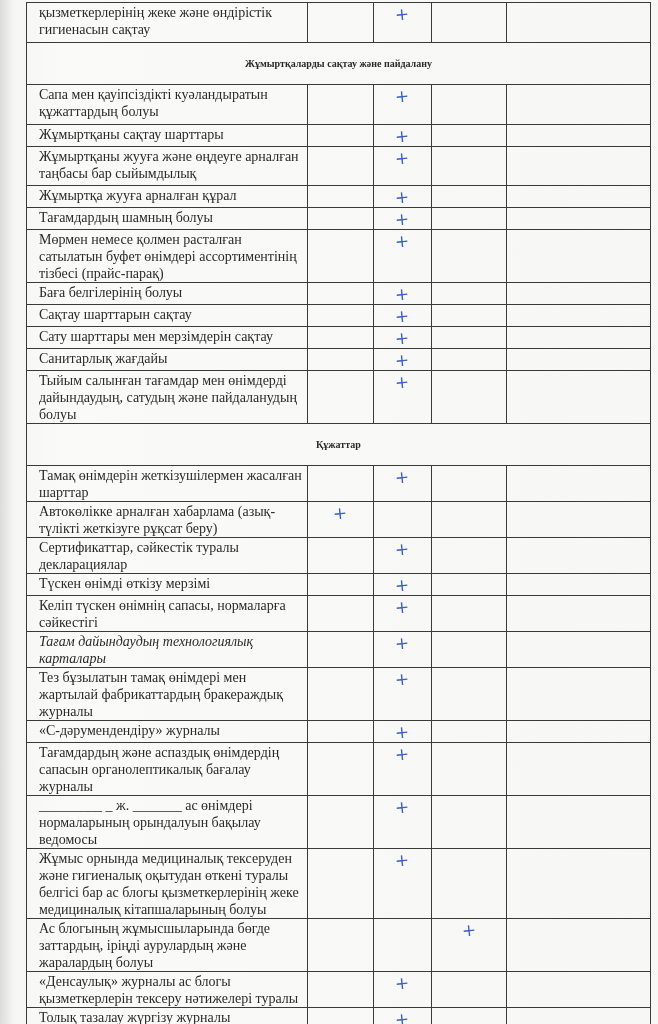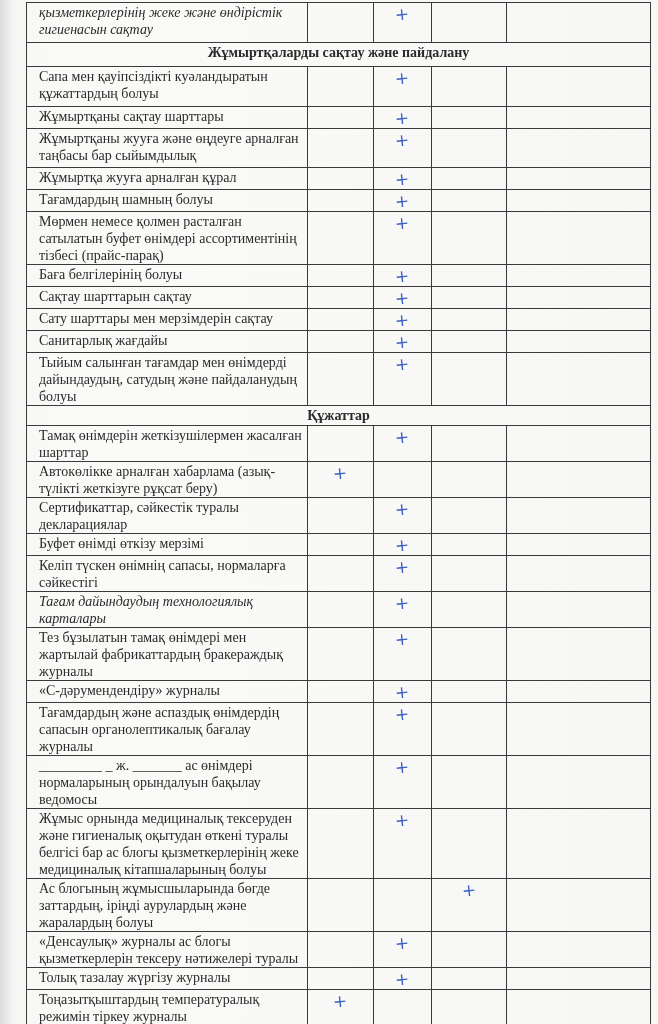--- a/index.html
+++ b/index.html
@@ -24,21 +24,21 @@
     border: 1.3px solid #3a3a3a;
     padding: 0 4px 0 12px;
     vertical-align: top;
     font-size: 14px;
     line-height: 17px;
     position: relative;
   }
   table.grid td.txt { padding-top: 1px; }
   table.grid td.mark { padding: 0; text-align: center; }
   table.grid tr.section td {
-    text-align: center; font-weight: bold; font-size: 14px; padding: 1px 0;
+    text-align: center; font-weight: bold; font-size: 10px; padding: 12px 0;
   }
   col.c0 { width: 281px; }
   col.c1 { width: 66px; }
   col.c2 { width: 58px; }
   col.c3 { width: 75px; }
   col.c4 { width: 144px; }
   .plus {
     display: inline-block;
     color: #3a5fc8;
     font-family: "DejaVu Sans", sans-serif;
@@ -54,21 +54,21 @@
 <div class="page">
   <table class="grid">
     <colgroup>
       <col class="c0">
         <col class="c1">
         <col class="c2">
         <col class="c3">
         <col class="c4">
     </colgroup>
     <tbody id="tbody">
-        <tr style="height: 40px; font-style: italic;">
+        <tr style="height: 40px;">
           <td class="txt">қызметкерлерінің жеке және өндірістік гигиенасын сақтау</td>
           <td class="mark"></td>
           <td class="mark"><span class="plus" style="color: rgb(58, 95, 200);">+</span></td>
           <td class="mark"></td>
           <td class="mark"></td>
         </tr>
         <tr class="section" style="height: 24px;">
           <td colspan="5">Жұмыртқаларды сақтау және пайдалану</td>
         </tr>
         <tr style="height: 40px;">
@@ -166,21 +166,21 @@
           <td class="mark"></td>
         </tr>
         <tr style="height: 34px;">
           <td class="txt">Сертификаттар, сәйкестік туралы декларациялар</td>
           <td class="mark"></td>
           <td class="mark"><span class="plus" style="color: rgb(58, 95, 200);">+</span></td>
           <td class="mark"></td>
           <td class="mark"></td>
         </tr>
         <tr style="height: 20px;">
-          <td class="txt">Буфет өнімді өткізу мерзімі</td>
+          <td class="txt">Түскен өнімді өткізу мерзімі</td>
           <td class="mark"></td>
           <td class="mark"><span class="plus" style="color: rgb(58, 95, 200);">+</span></td>
           <td class="mark"></td>
           <td class="mark"></td>
         </tr>
         <tr style="height: 34px;">
           <td class="txt">Келіп түскен өнімнің сапасы, нормаларға сәйкестігі</td>
           <td class="mark"></td>
           <td class="mark"><span class="plus" style="color: rgb(58, 95, 200);">+</span></td>
           <td class="mark"></td>

